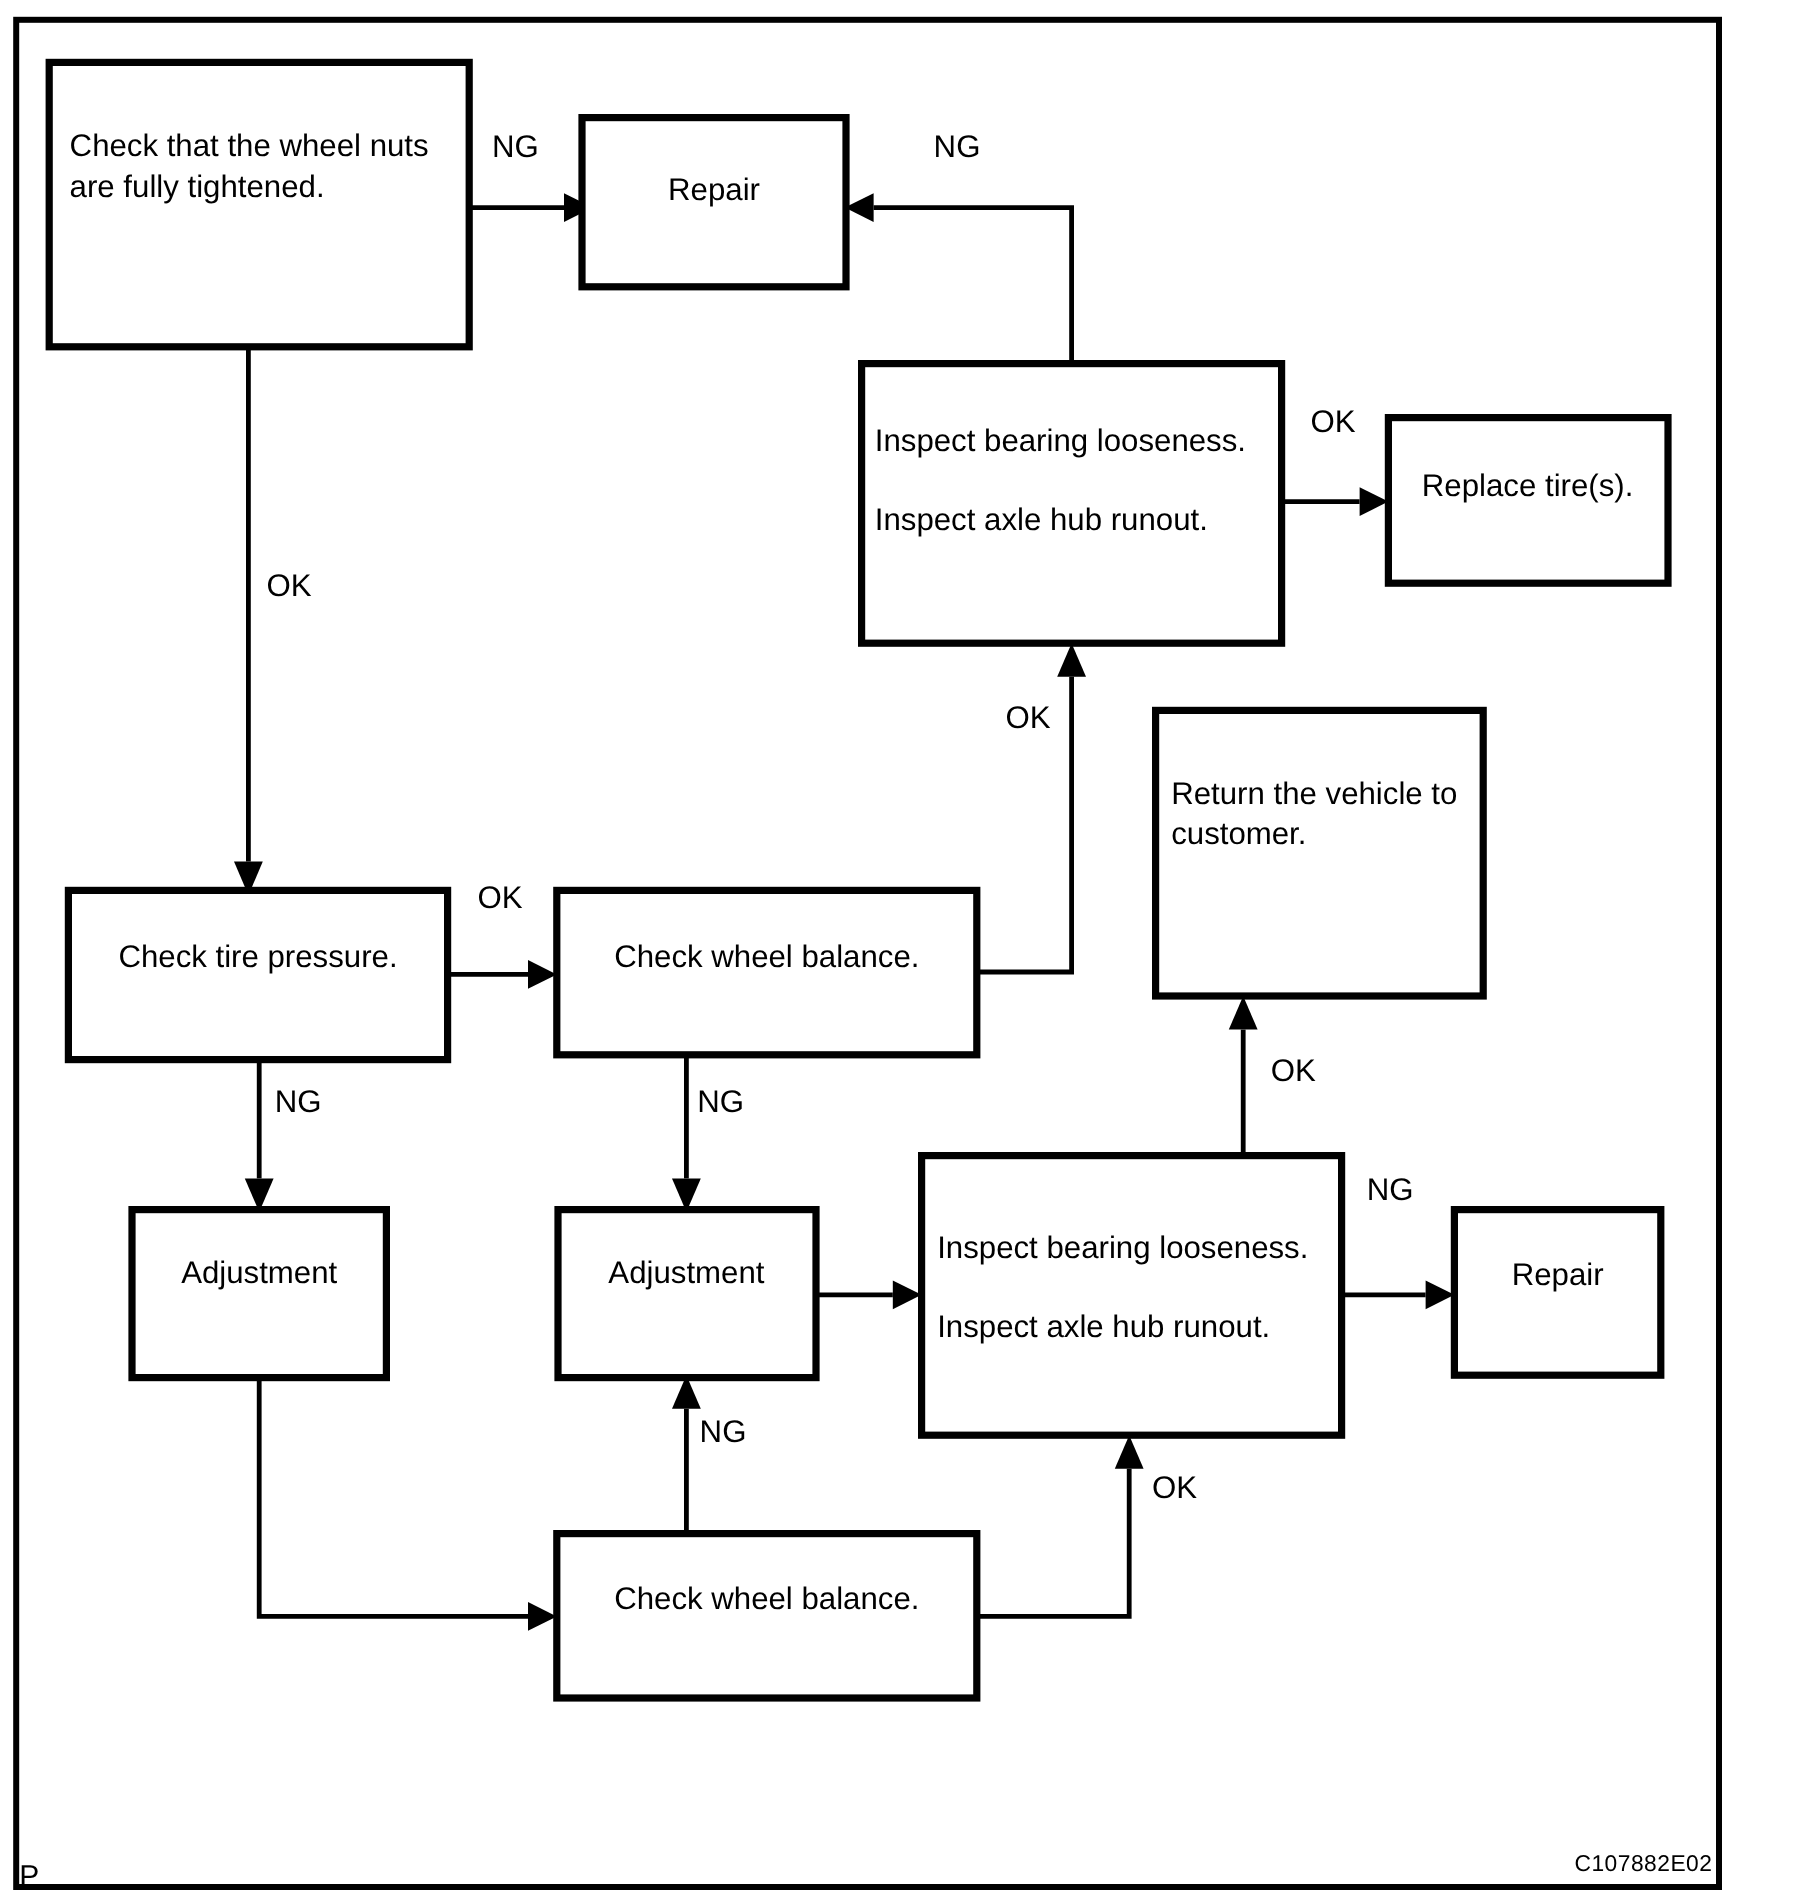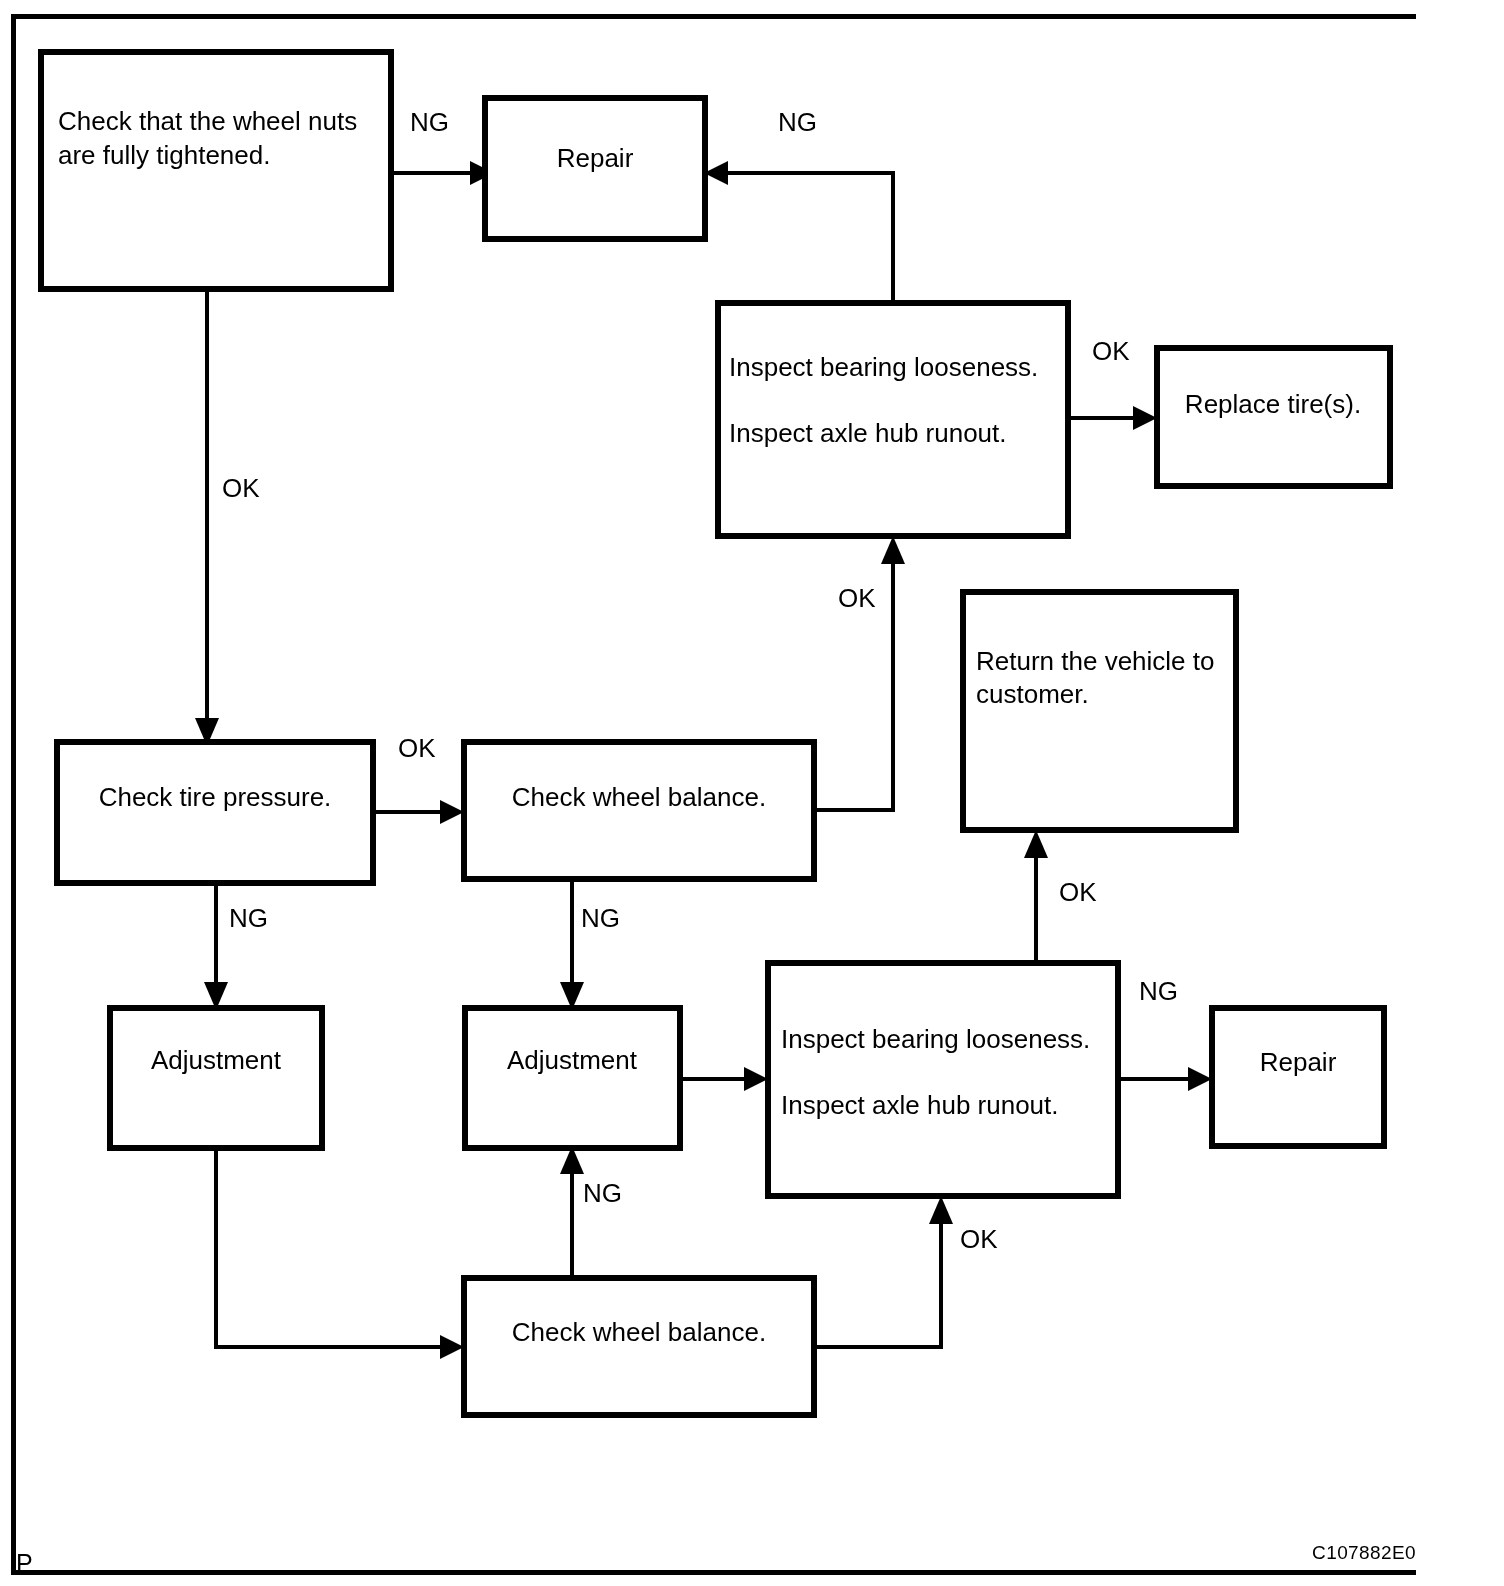--- a/index.html
+++ b/index.html
@@ -9,20 +9,21 @@
   }
   body {
     font-family: "Liberation Sans", sans-serif;
   }
   #page {
     position: relative;
     width: 1416px;
     height: 1586px;
     background: #ffffff;
     overflow: hidden;
+    padding-left: 44px;
   }
   svg#flow {
     position: absolute;
     left: 0;
     top: 0;
     width: 1504px;
     height: 1586px;
   }
   .node-rect {
     fill: #ffffff;

